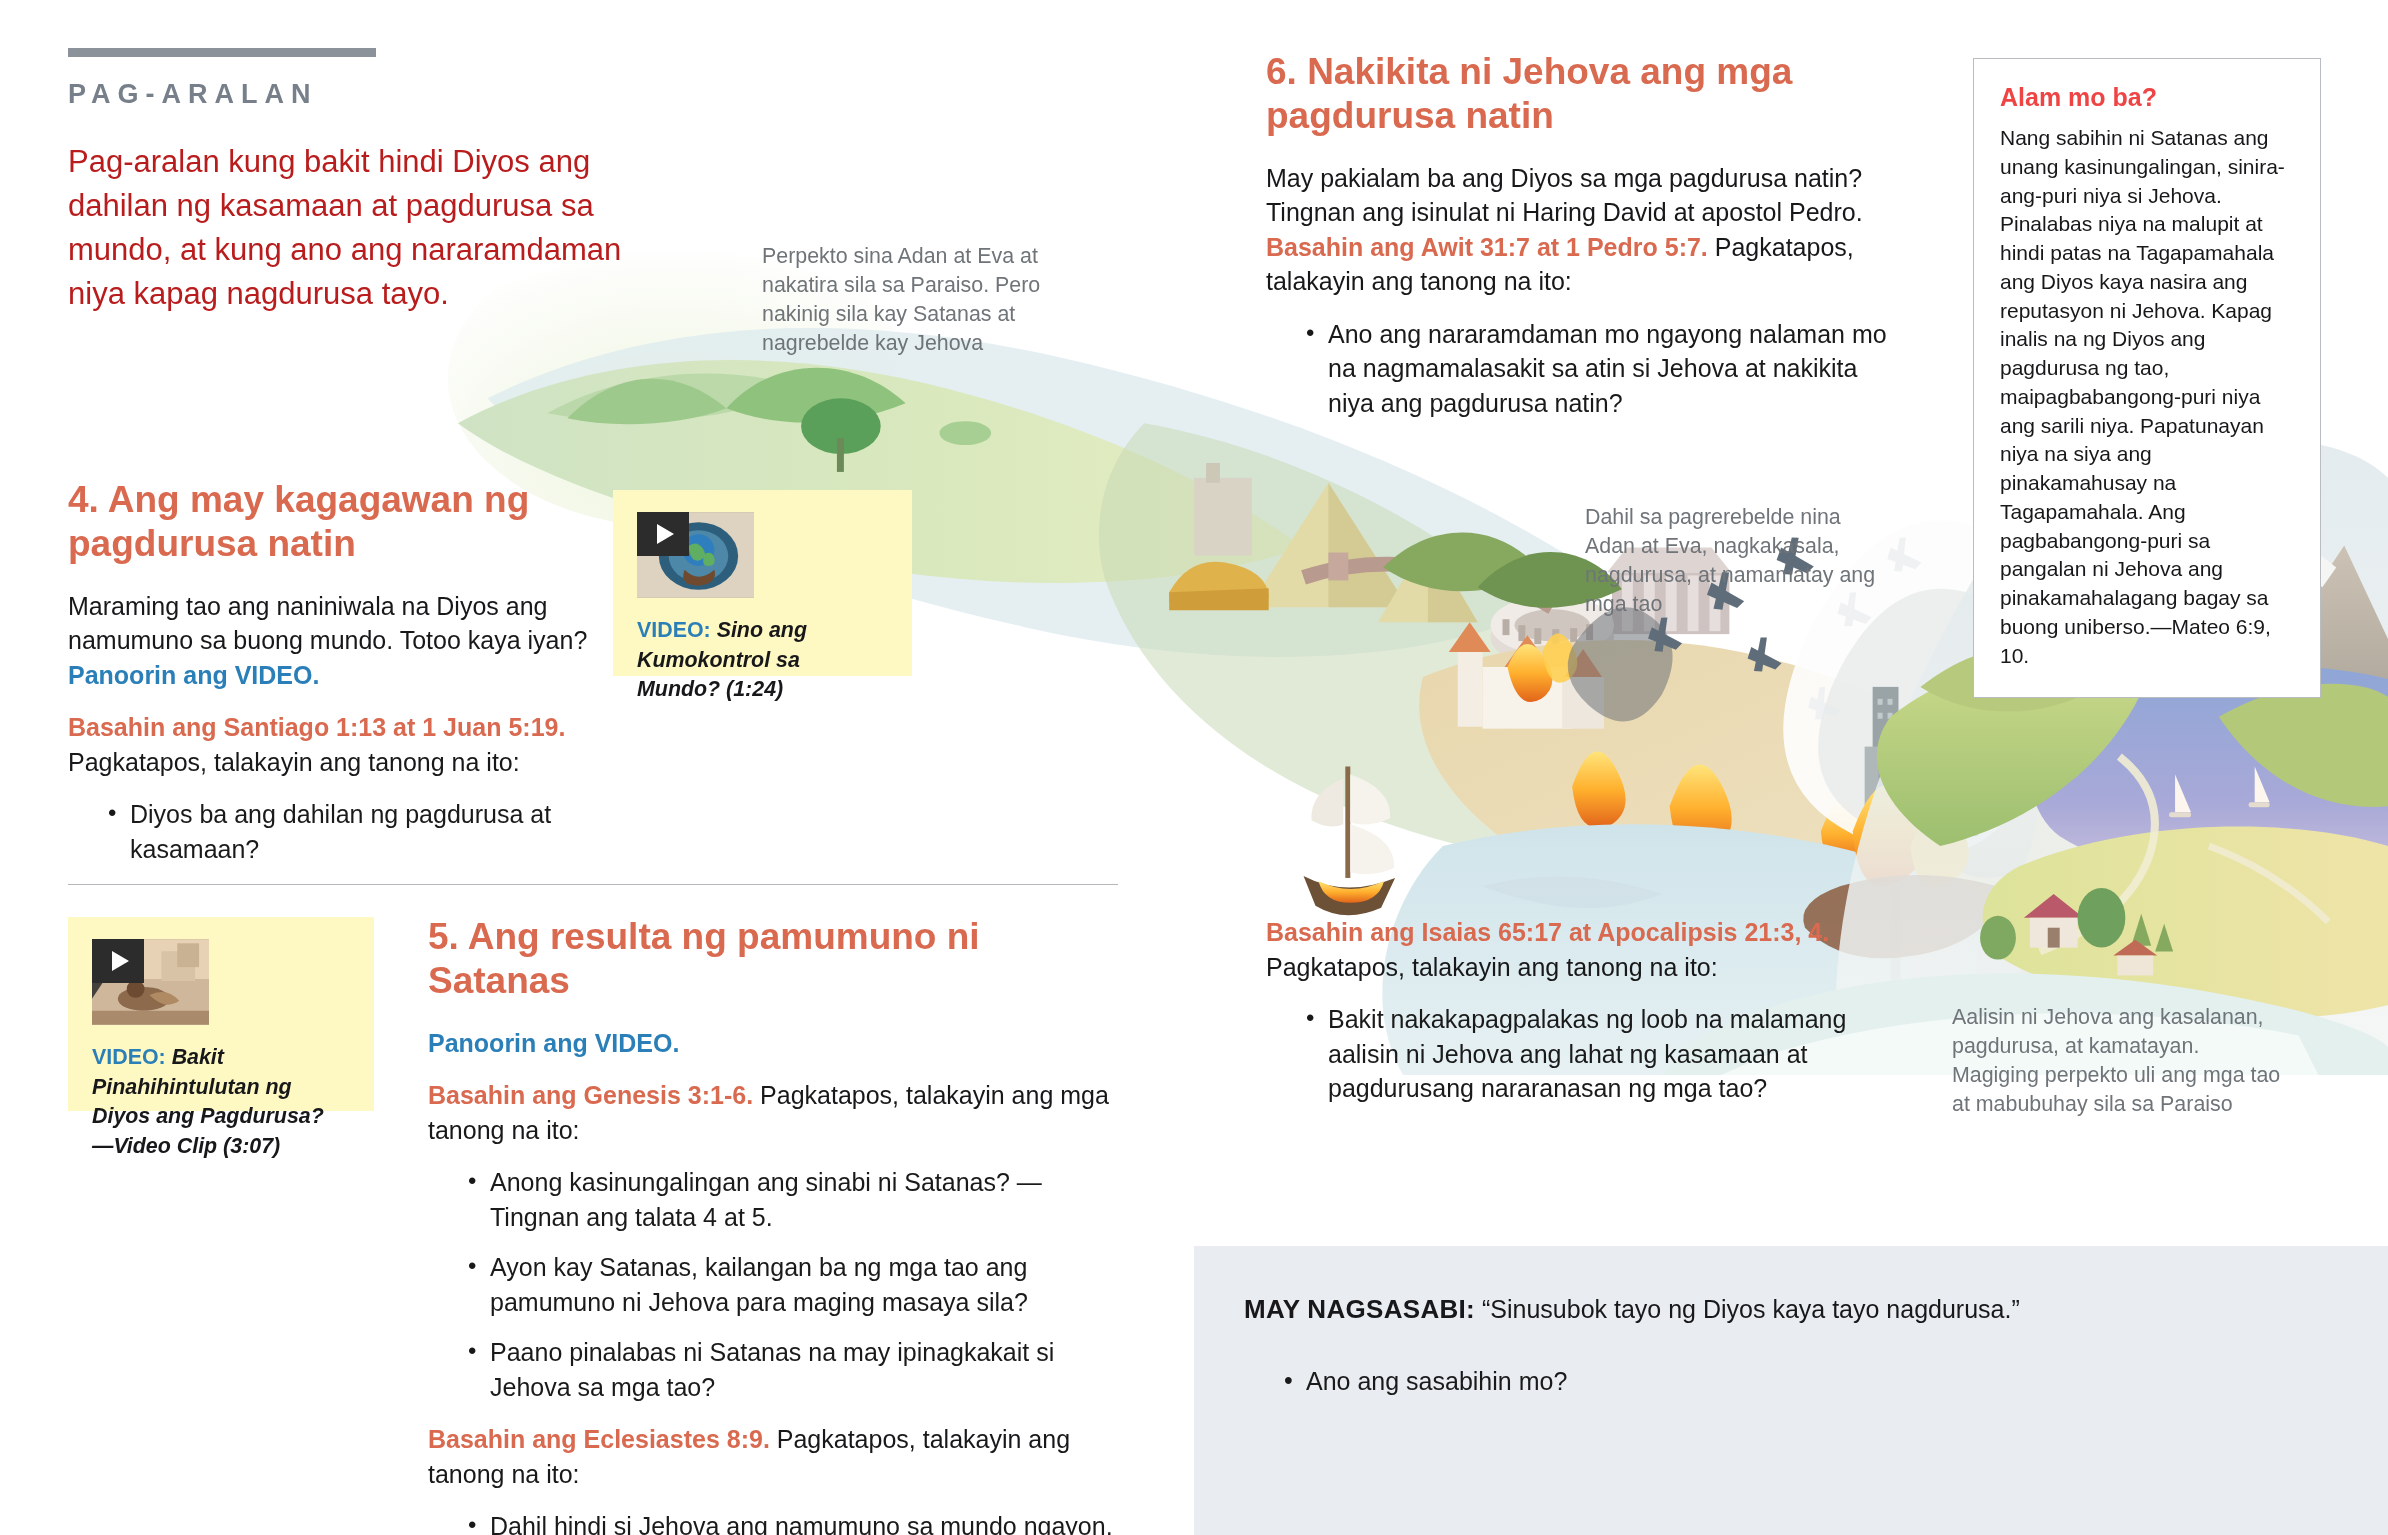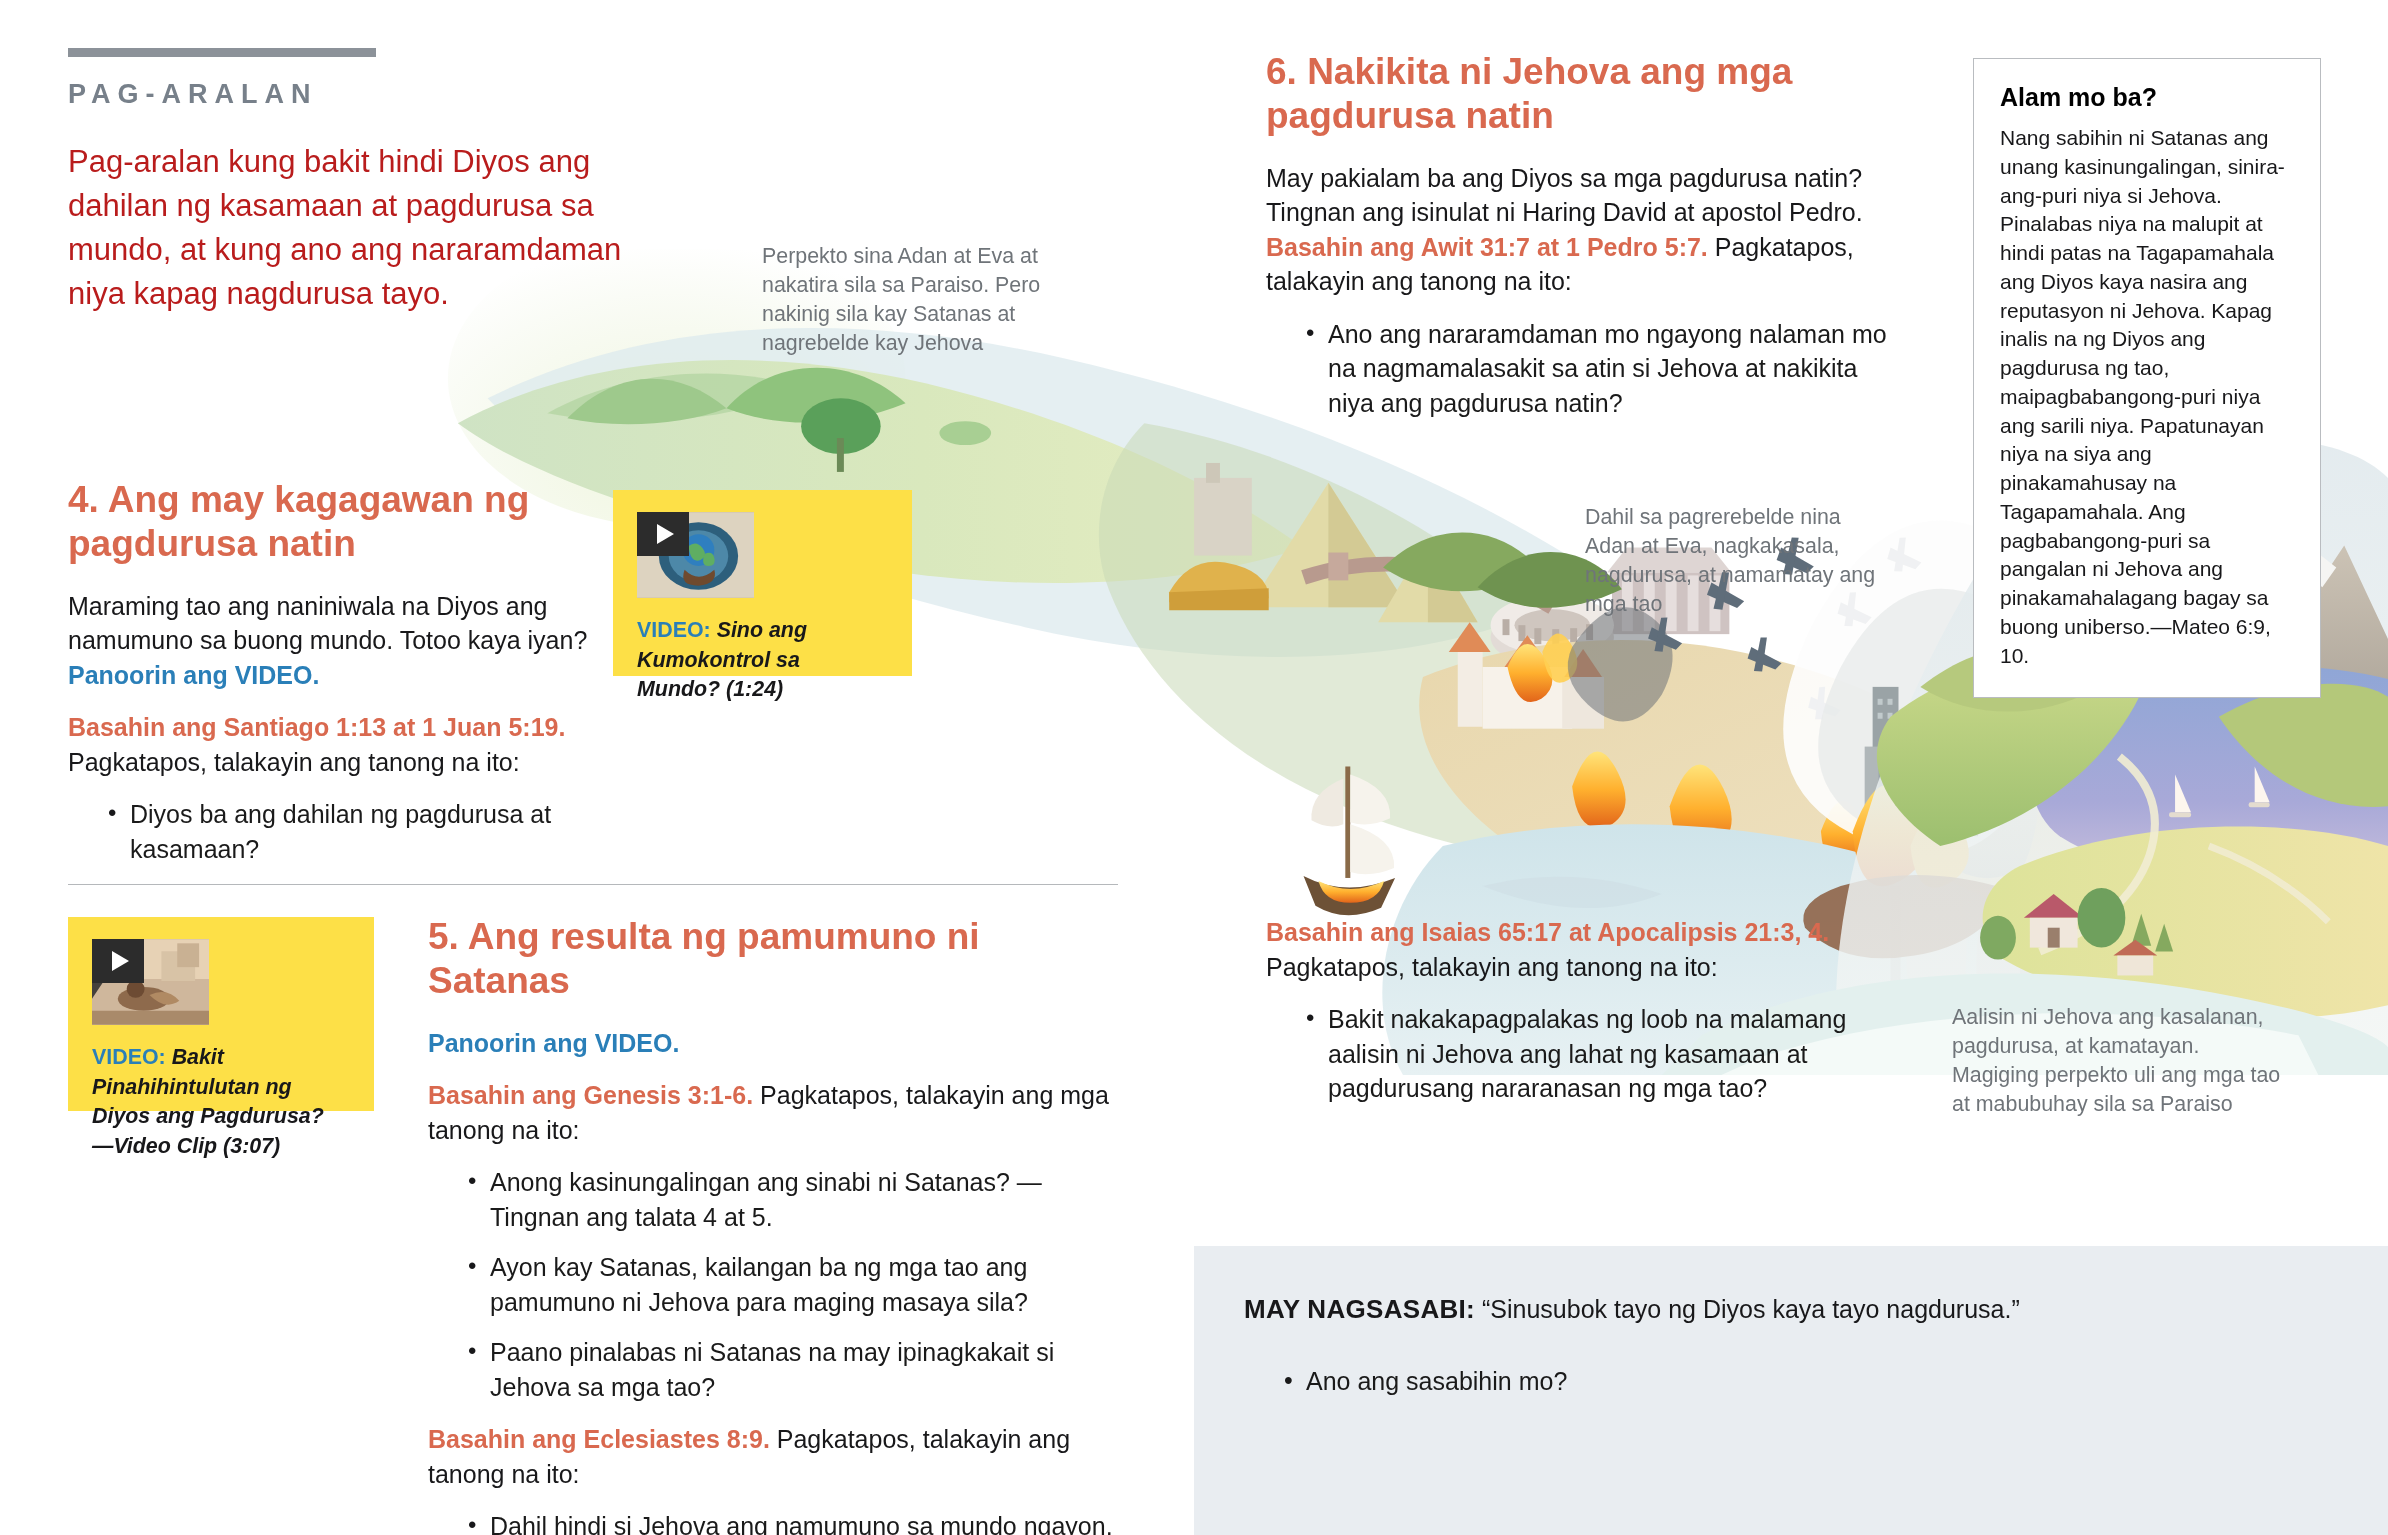--- a/index.html
+++ b/index.html
@@ -31,21 +31,21 @@
   .video-link{color:#2a7fb8;font-weight:700;}
   ul.q{margin:0 0 18px 0;padding-left:40px;list-style:none;}
   ul.q li{
     font-size:25px;line-height:1.38;margin-bottom:16px;position:relative;padding-left:22px;
   }
   ul.q li:before{
     content:"\2022";position:absolute;left:0;top:-1px;font-size:24px;color:#18181a;
   }
 
   
-  .vcard{background:#fde047;padding:22px 24px 30px 24px;box-sizing:border-box;}
+  .vcard{background:#fef9c3;padding:22px 24px 30px 24px;box-sizing:border-box;}
   .vthumb{position:relative;width:117px;height:86px;overflow:hidden;background:#cbb9a0;}
   .vthumb .play{
     position:absolute;left:0;top:0;width:52px;height:44px;background:#2c2c2c;
     display:flex;align-items:center;justify-content:center;z-index:3;
   }
   .vthumb .play:after{
     content:"";border-left:17px solid #fff;border-top:10px solid transparent;
     border-bottom:10px solid transparent;margin-left:4px;
   }
   .vcap{font-size:21.4px;line-height:1.38;margin-top:18px;font-style:italic;font-weight:700;color:#18181a;}
@@ -54,21 +54,21 @@
   
   .artcap{
     position:absolute;font-size:21.4px;line-height:1.35;color:#6f7479;
   }
 
   
   .dyk{
     position:absolute;left:1973px;top:58px;width:348px;
     border:1px solid #b9bcc0;background:#fff;box-sizing:border-box;padding:24px 26px 26px 26px;
   }
-  .dyk h3{font-size:25px;margin:0 0 12px 0;font-weight:700;color:#000000;}
+  .dyk h3{font-size:25px;margin:0 0 12px 0;font-weight:700;color:#ef4444;}
   .dyk p{font-size:21px;line-height:1.37;margin:0;color:#18181a;}
 
   
   .divider{position:absolute;left:68px;top:884px;width:1050px;height:1px;background:#b5b8bb;}
 
   
   .saysbox{
     position:absolute;left:1194px;top:1246px;width:1194px;height:290px;background:#e9edf1;
     box-sizing:border-box;padding:45px 50px;
   }

